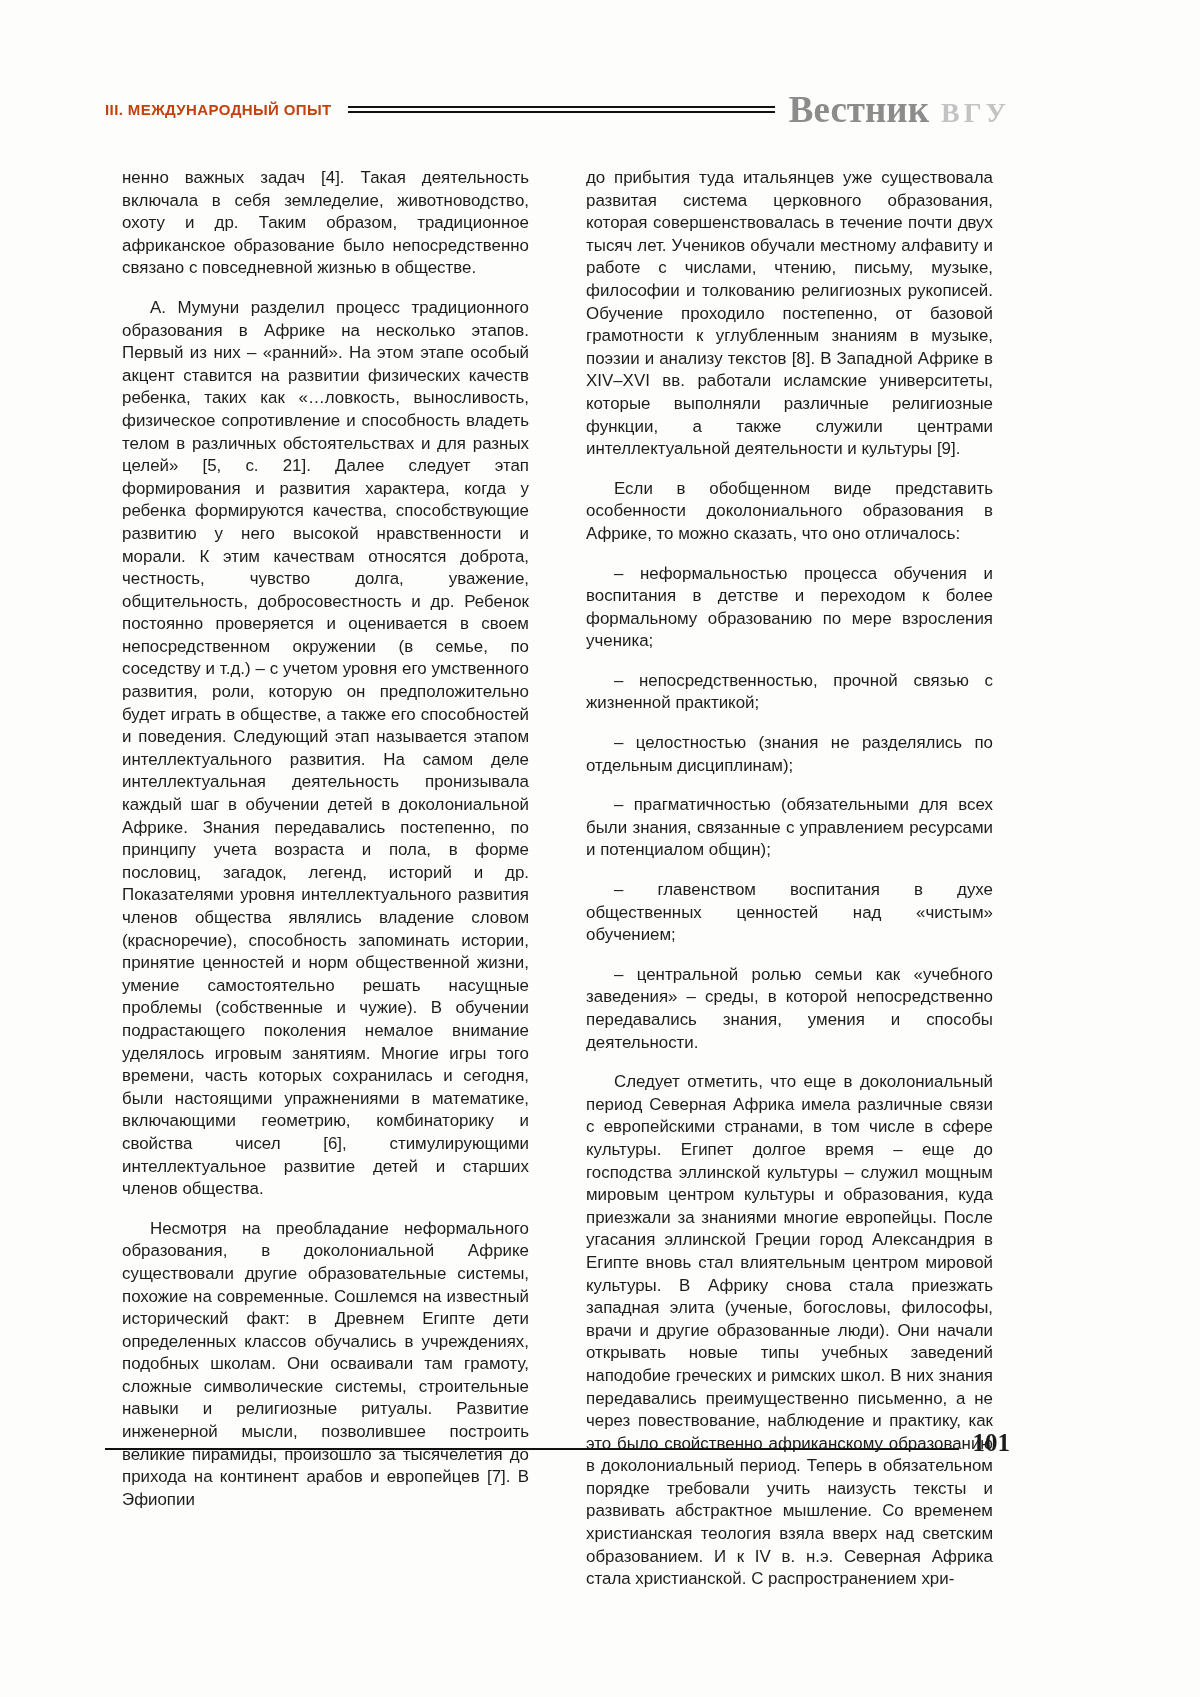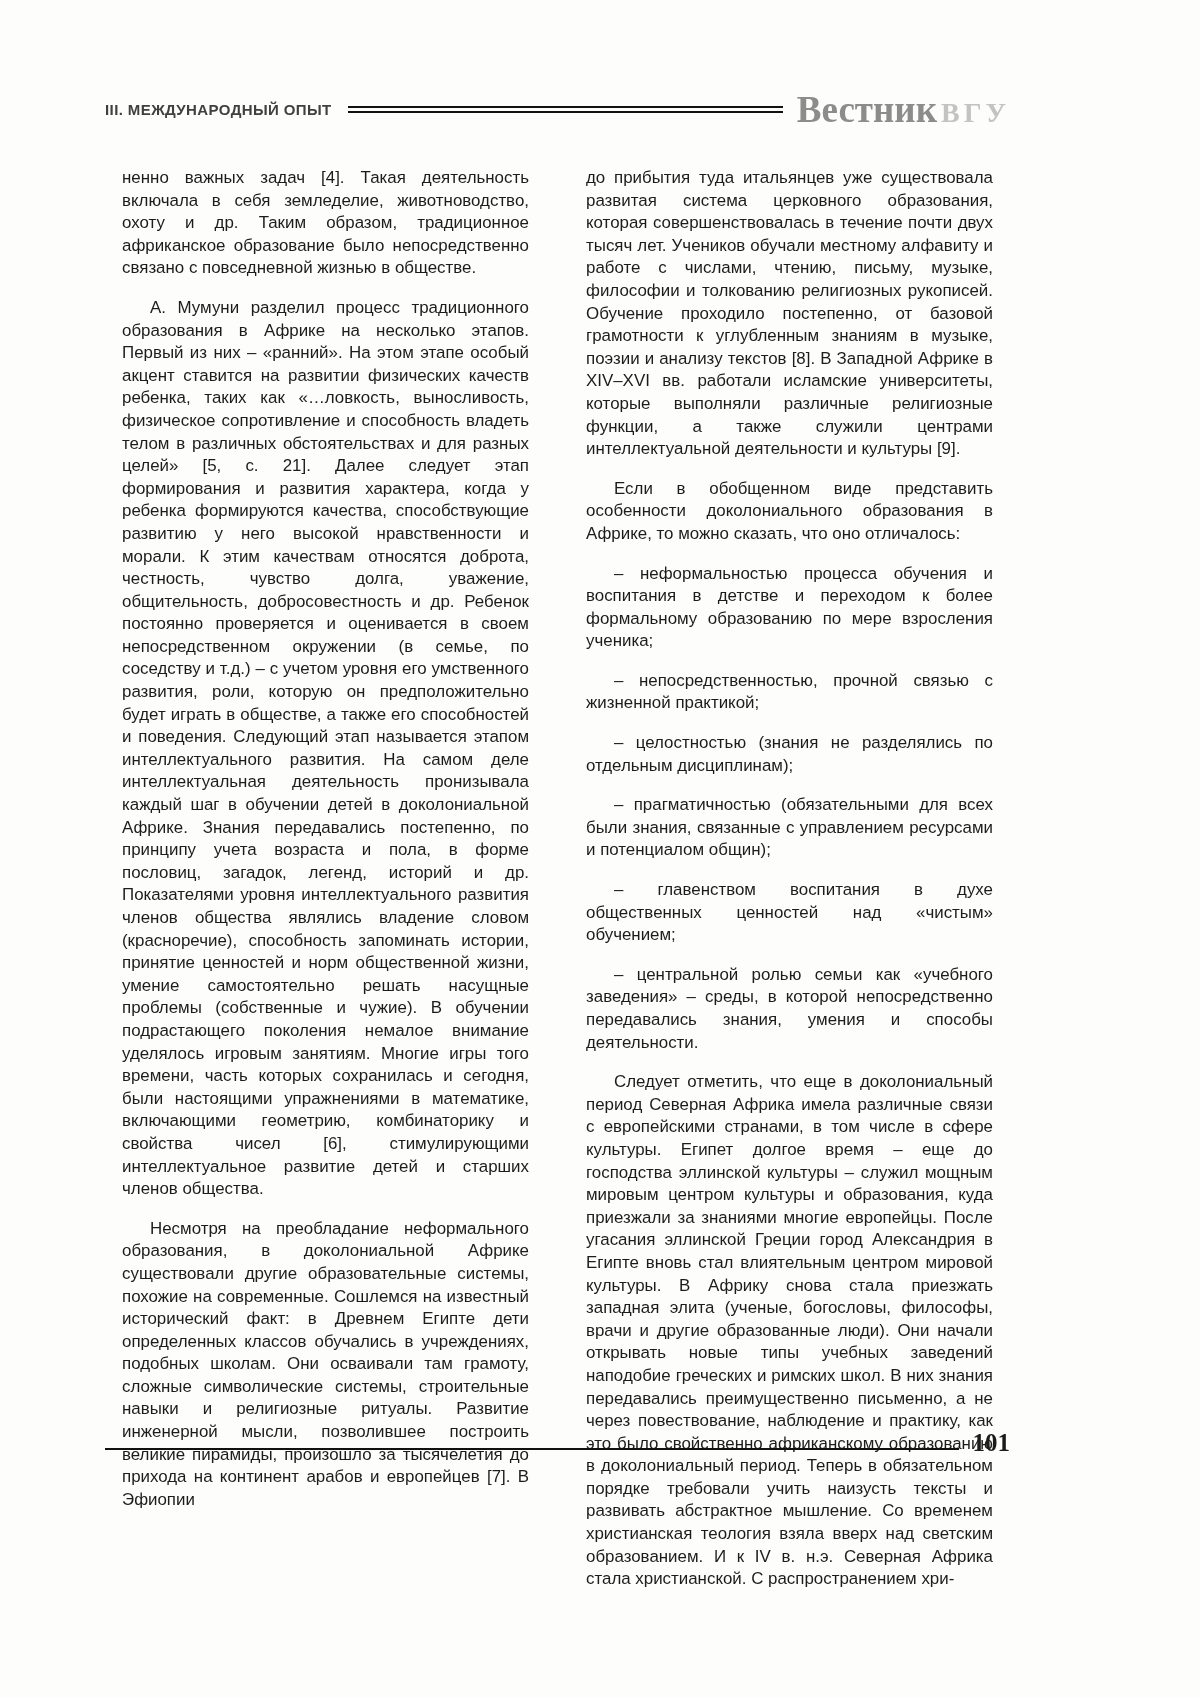--- a/index.html
+++ b/index.html
@@ -23,34 +23,34 @@
     top: 88px;
     width: 905px;
     display: flex;
     align-items: center;
   }
   .section-title {
     font-size: 15px;
     font-weight: 700;
     letter-spacing: 0.4px;
     white-space: nowrap;
-    color: #404040;
+    color: #c2410c;
   }
   .header-rule {
     flex: 1;
     height: 7px;
     border-top: 2px solid #111;
     border-bottom: 2px solid #111;
     margin: 0 14px 0 16px;
   }
   .logo {
     white-space: nowrap;
     display: flex;
     align-items: baseline;
-    gap: 4px;
+    gap: 12px;
     user-select: none;
   }
   .logo-name {
     font-family: "Liberation Serif", serif;
     font-weight: 700;
     font-size: 37px;
     color: #8c8c8c;
   }
   .logo-abbr {
     font-family: "Liberation Serif", serif;

